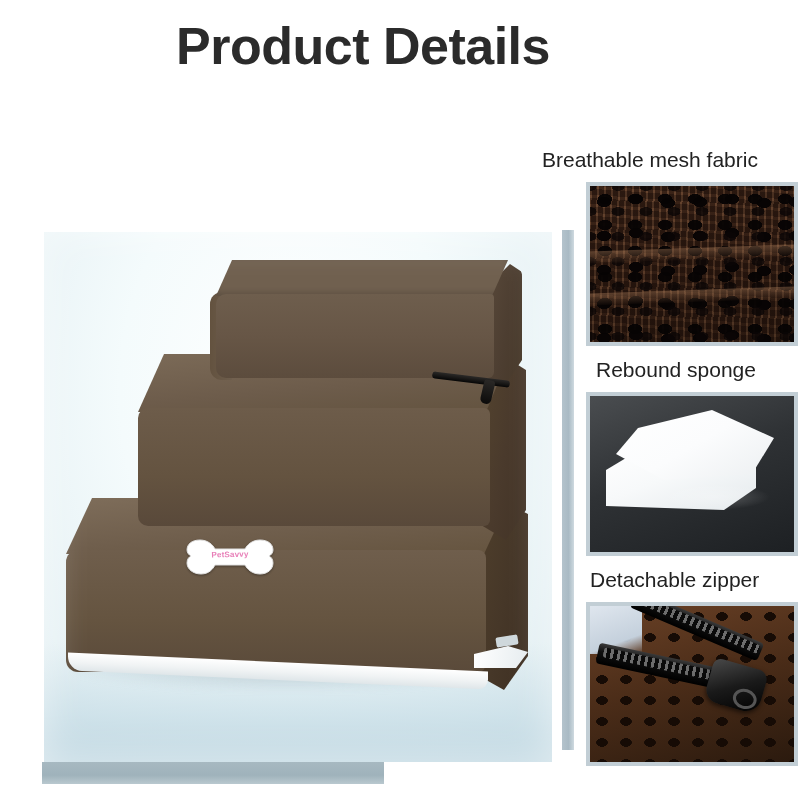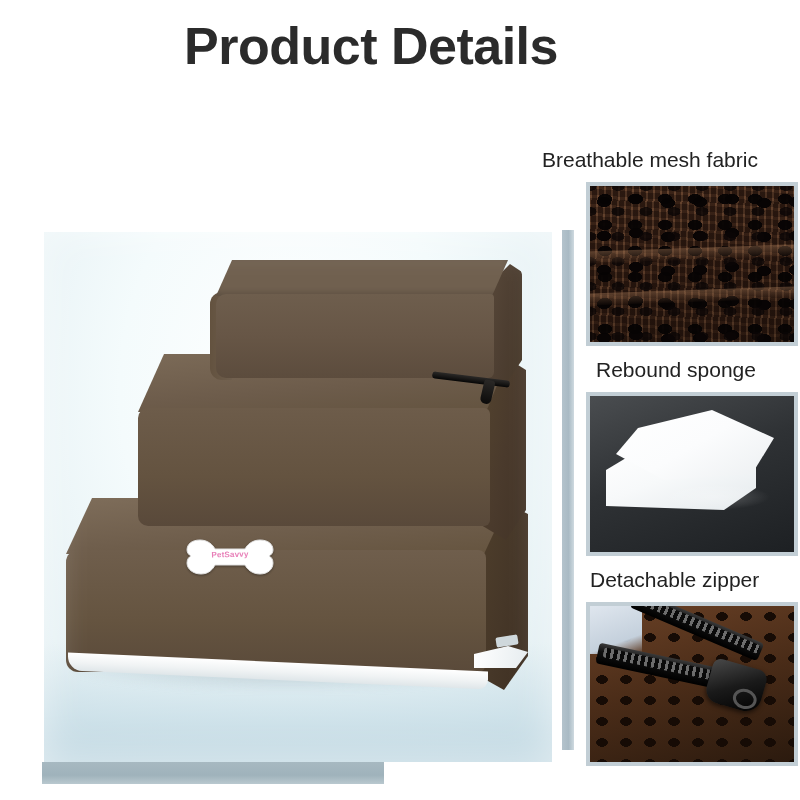--- a/index.html
+++ b/index.html
@@ -9,21 +9,21 @@
     background:#ffffff;
     font-family:"Liberation Sans","DejaVu Sans",sans-serif;
     overflow:hidden;
     position:relative;
   }
   #stage{position:absolute;left:0;top:0;width:800px;height:800px;}
 
   
   .page-title{
     position:absolute;
-    left:16px;top:16px;width:710px;
+    left:8px;top:16px;width:710px;
     text-align:center;
     font-size:52px;
     font-weight:bold;
     letter-spacing:-0.5px;
     color:#2b2b2b;
     font-family:"Liberation Sans","DejaVu Sans",sans-serif;
   }
 
   
   .vbar{

